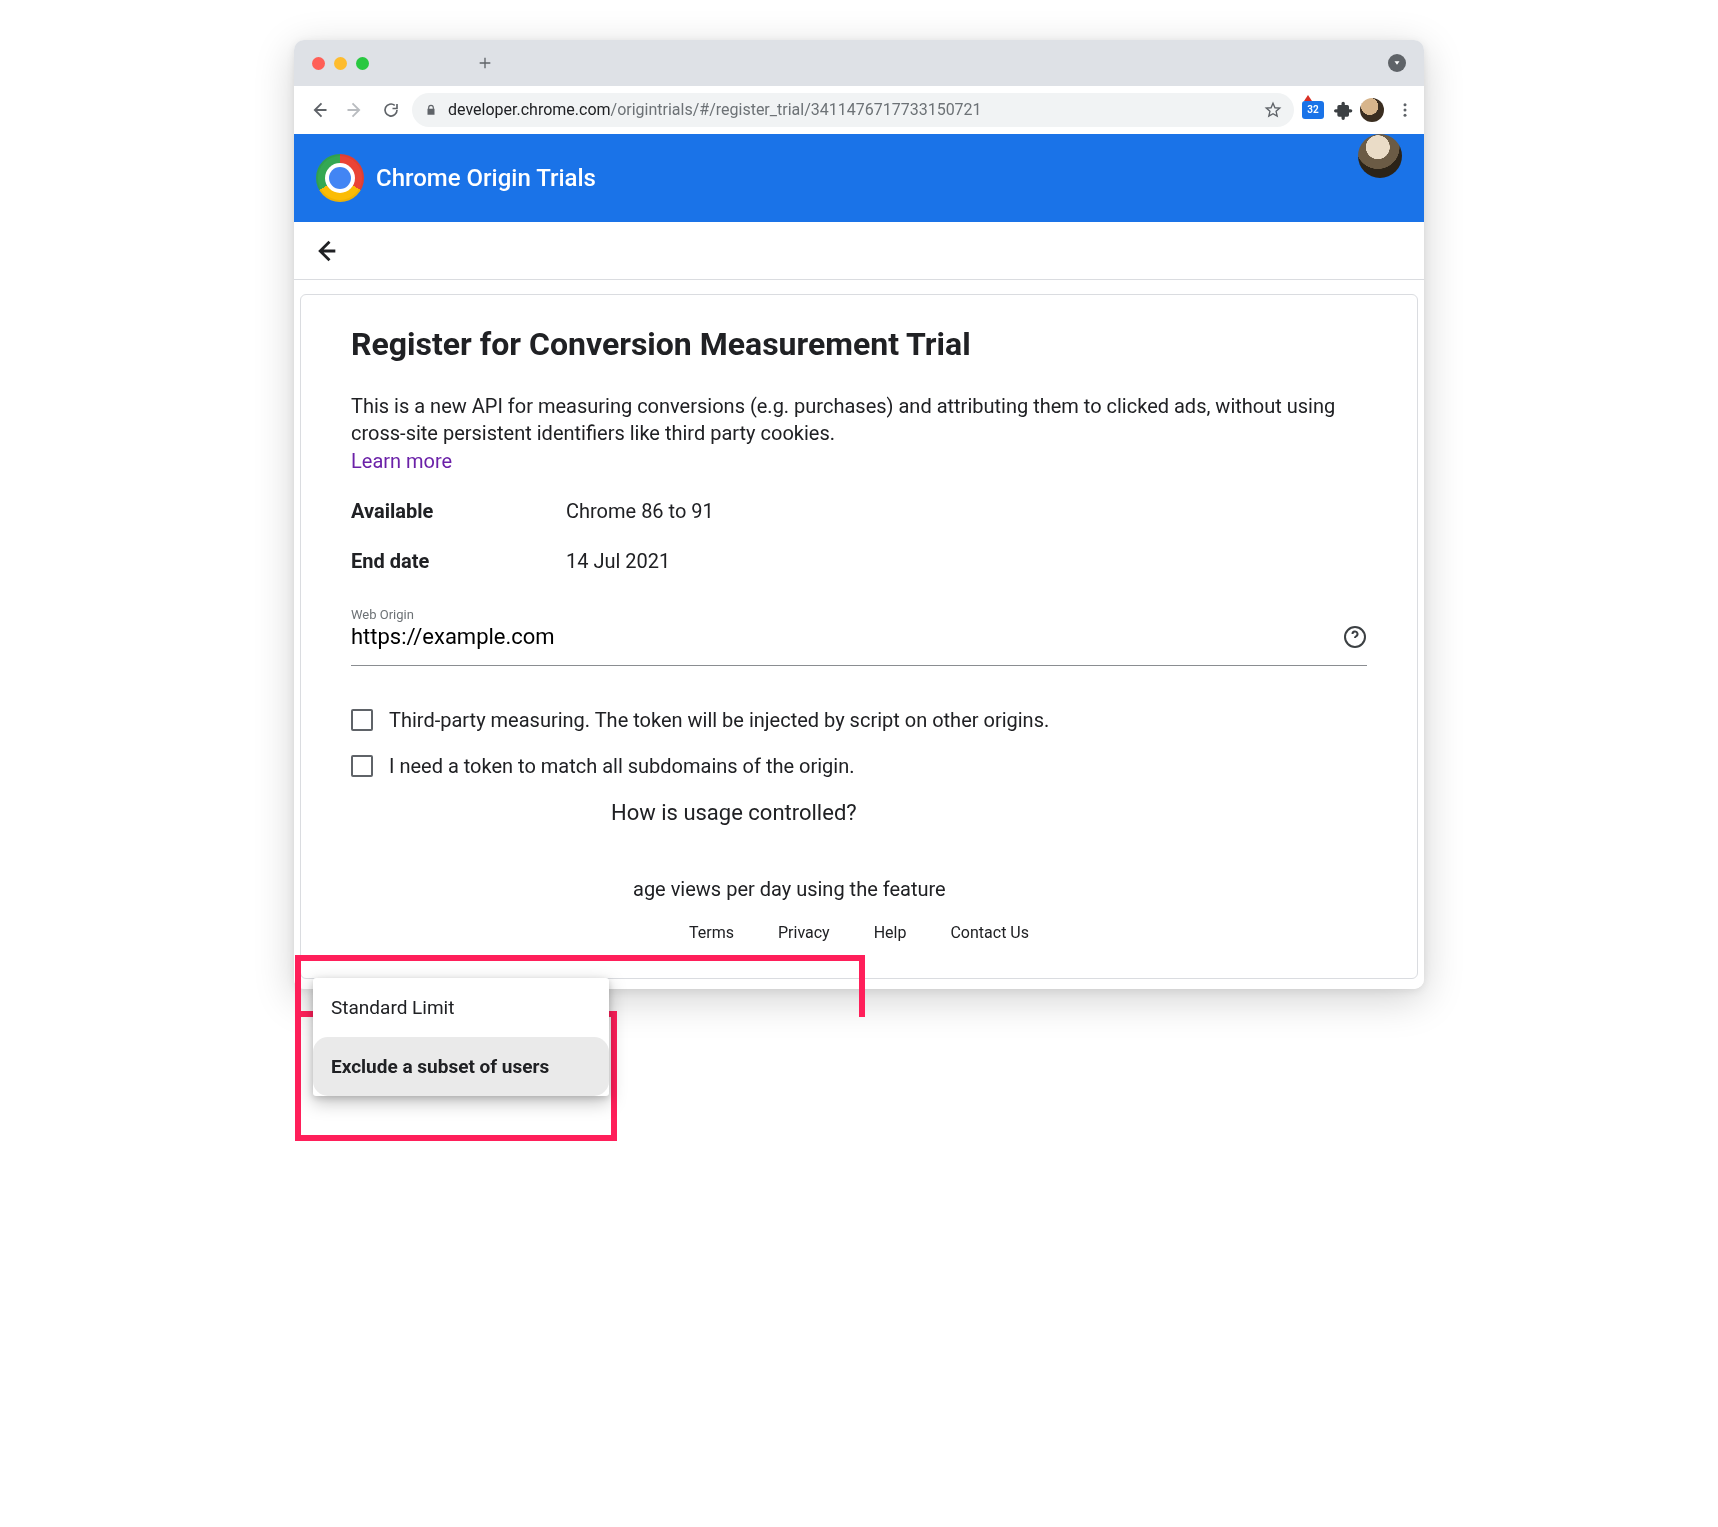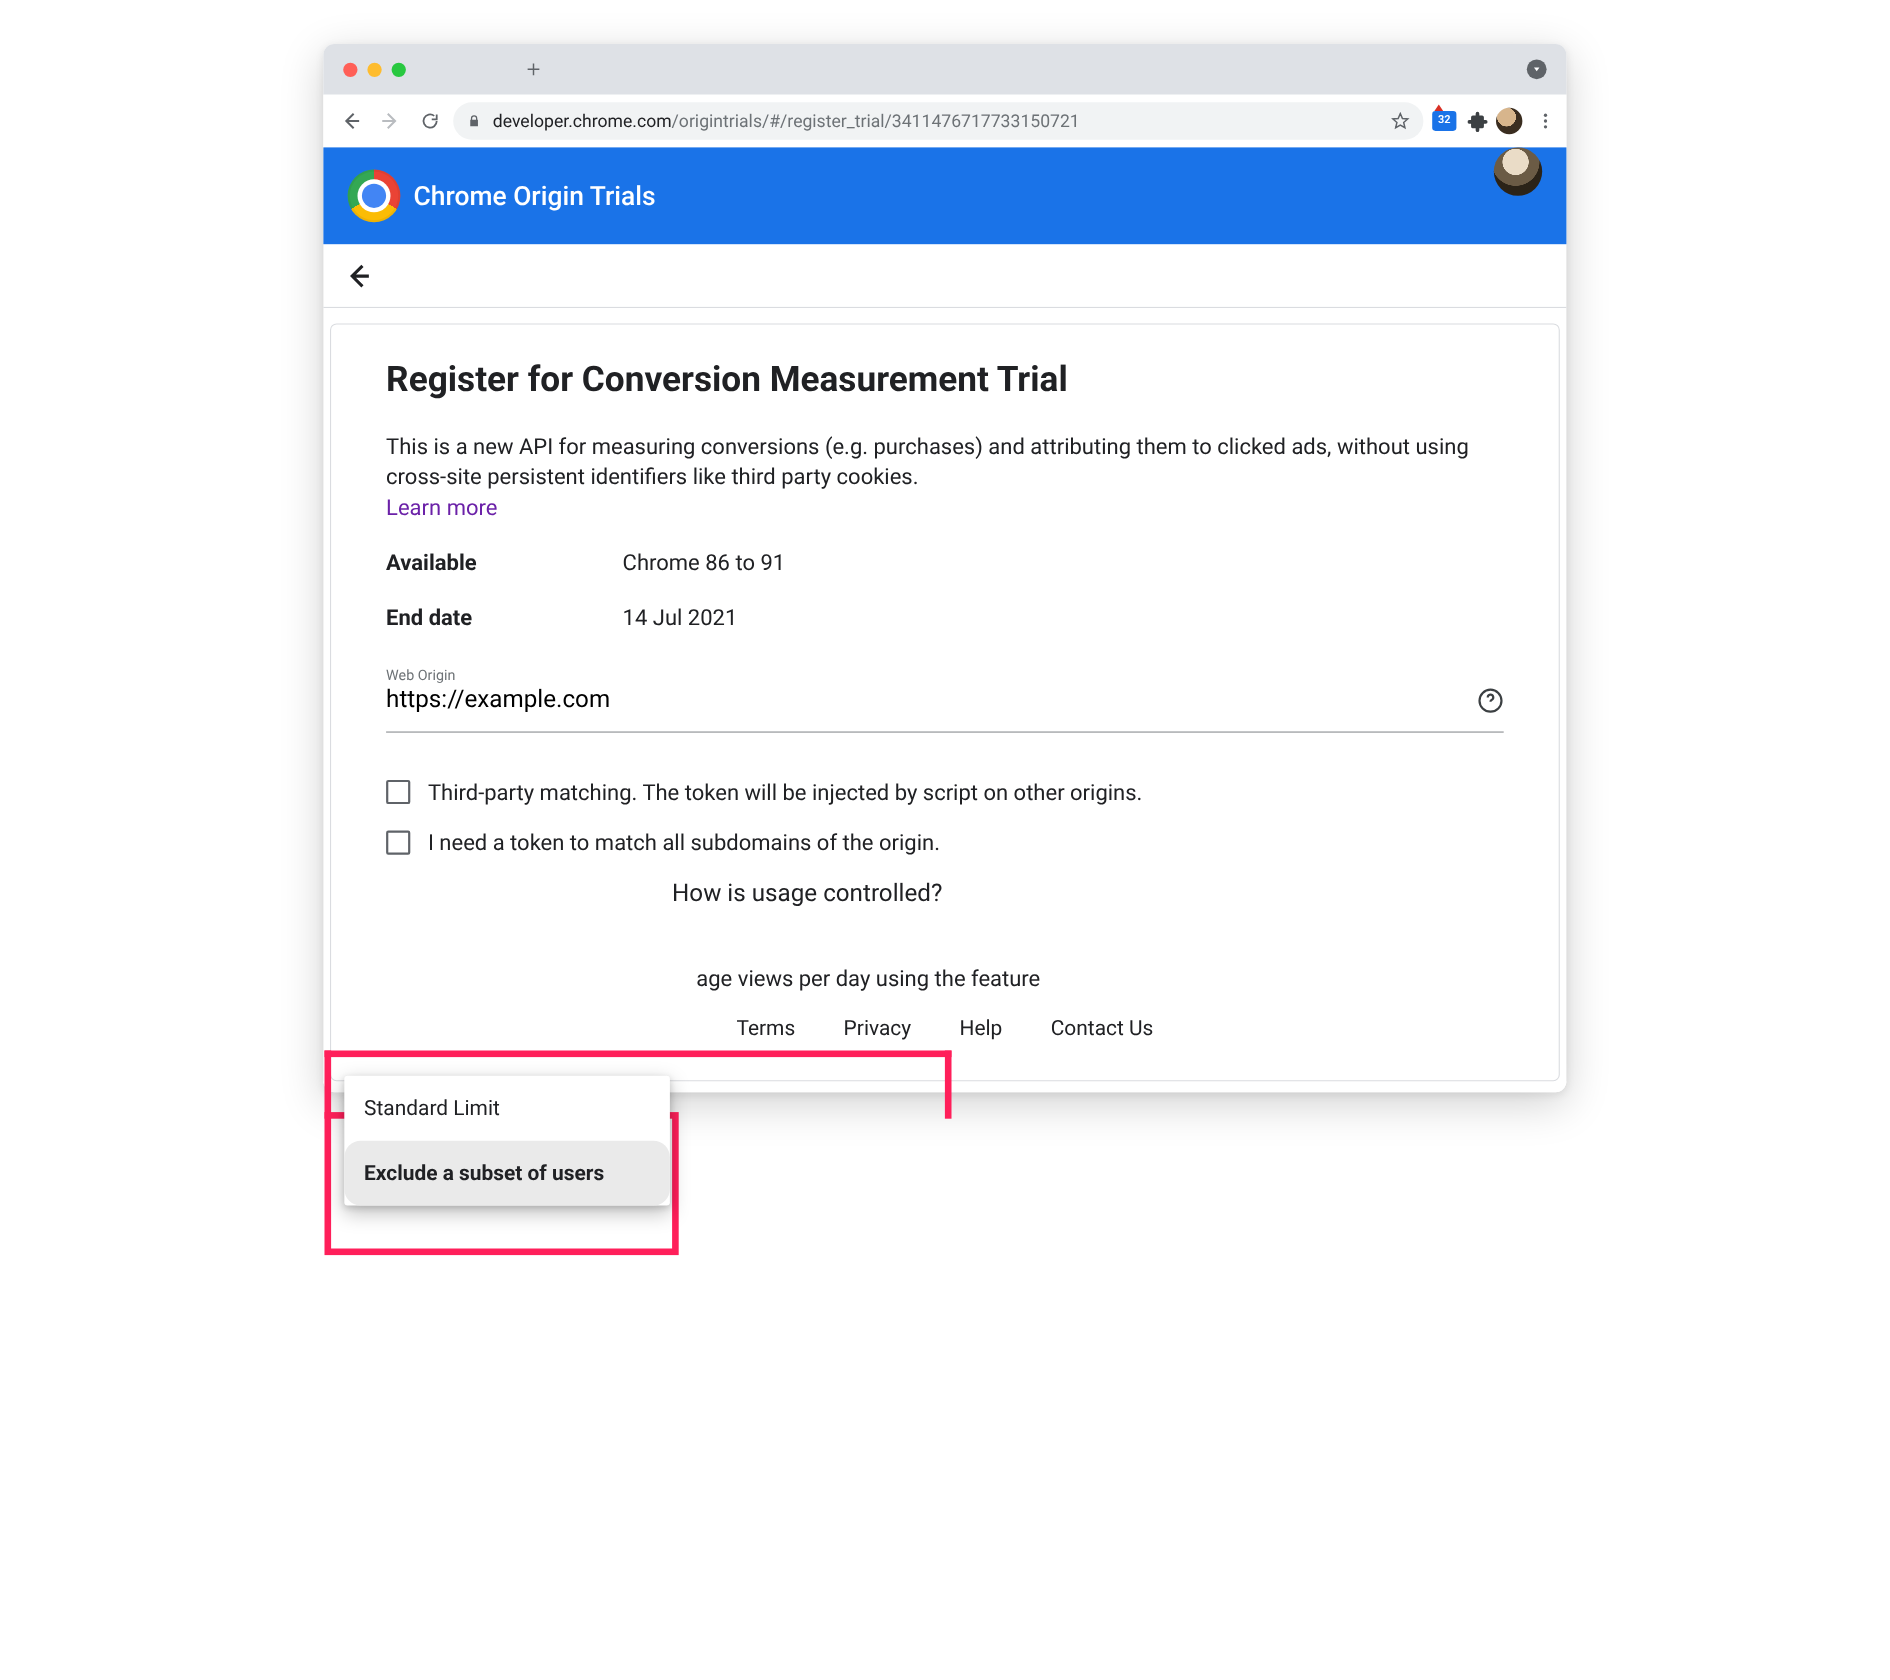--- a/index.html
+++ b/index.html
@@ -161,21 +161,21 @@
     box-shadow: 0 6px 18px rgba(0,0,0,0.25), 0 2px 6px rgba(0,0,0,0.15);
     border-radius:3px;
     z-index:5;
   }
   .dd-item { padding:18px 18px; font-size:19px; }
   .dd-item.selected { background:#eaeaea; font-weight:700;border-radius:15px; }
 
   
   .footer-links {
     display:flex; gap:44px; justify-content:center;
-    font-size:19px; padding:22px 0 6px 0;align-items:flex-end;
+    font-size:16px; padding:22px 0 6px 0;align-items:flex-end;
   }
   .footer-links span { color:#202124; }
 
   .bottom-round { height:10px; border-bottom-left-radius:10px; border-bottom-right-radius:10px; background:#fff; }
 
   svg { display:block; }
 </style>
 </head>
 <body>
 
@@ -290,21 +290,21 @@
                 <circle cx="12" cy="12" r="10"></circle>
                 <path d="M9.5 9a2.5 2.5 0 1 1 3.5 2.3c-.9.4-1 .9-1 1.7M12 17h.01"></path>
               </svg>
           </span>
         </div>
       </div>
 
       <div class="checks">
         <div class="check-row">
           <div class="cbox"></div>
-          <span>Third-party matching. The token will be injected by script on other origins.</span>
+          <span>Third-party measuring. The token will be injected by script on other origins.</span>
         </div>
         <div class="check-row">
           <div class="cbox"></div>
           <span>I need a token to match all subdomains of the origin.</span>
         </div>
       </div>
 
       <div class="usage-q" style="margin-left:260px;">How is usage controlled?</div>
       <div class="usage-desc" style="margin-left:282px;">age views per day using the feature</div>
 

